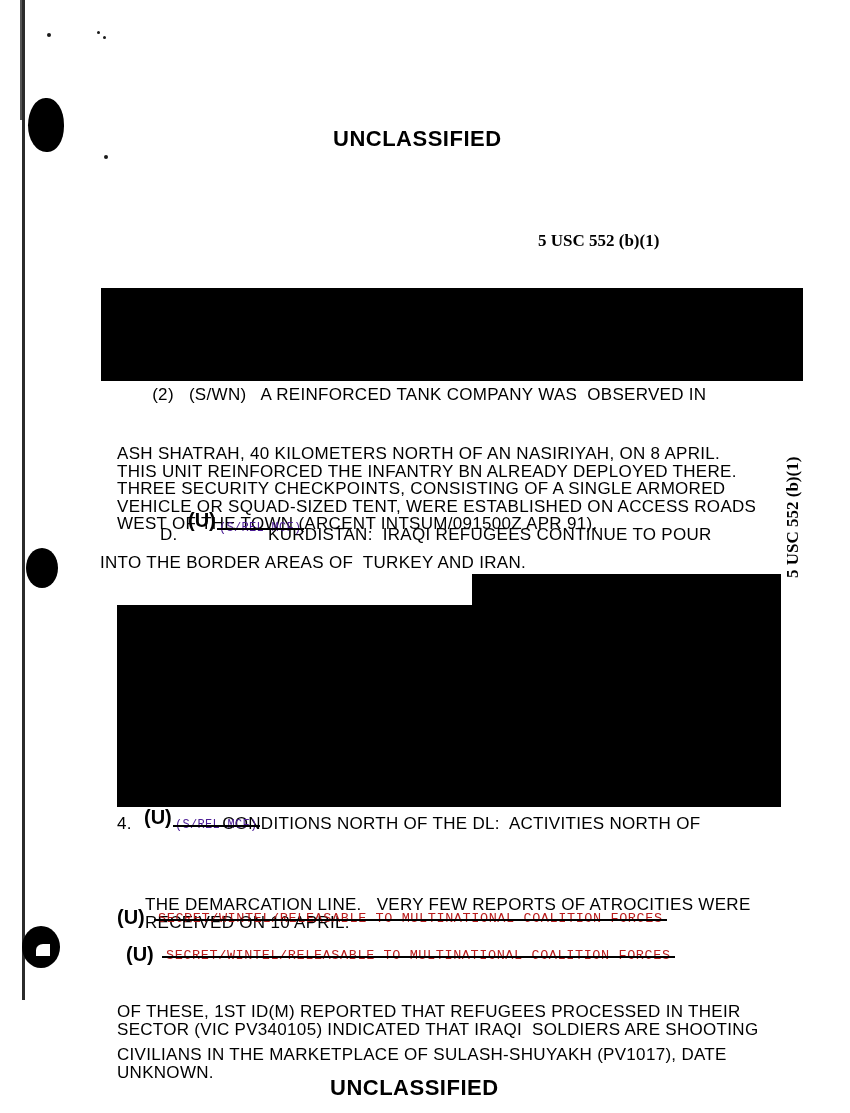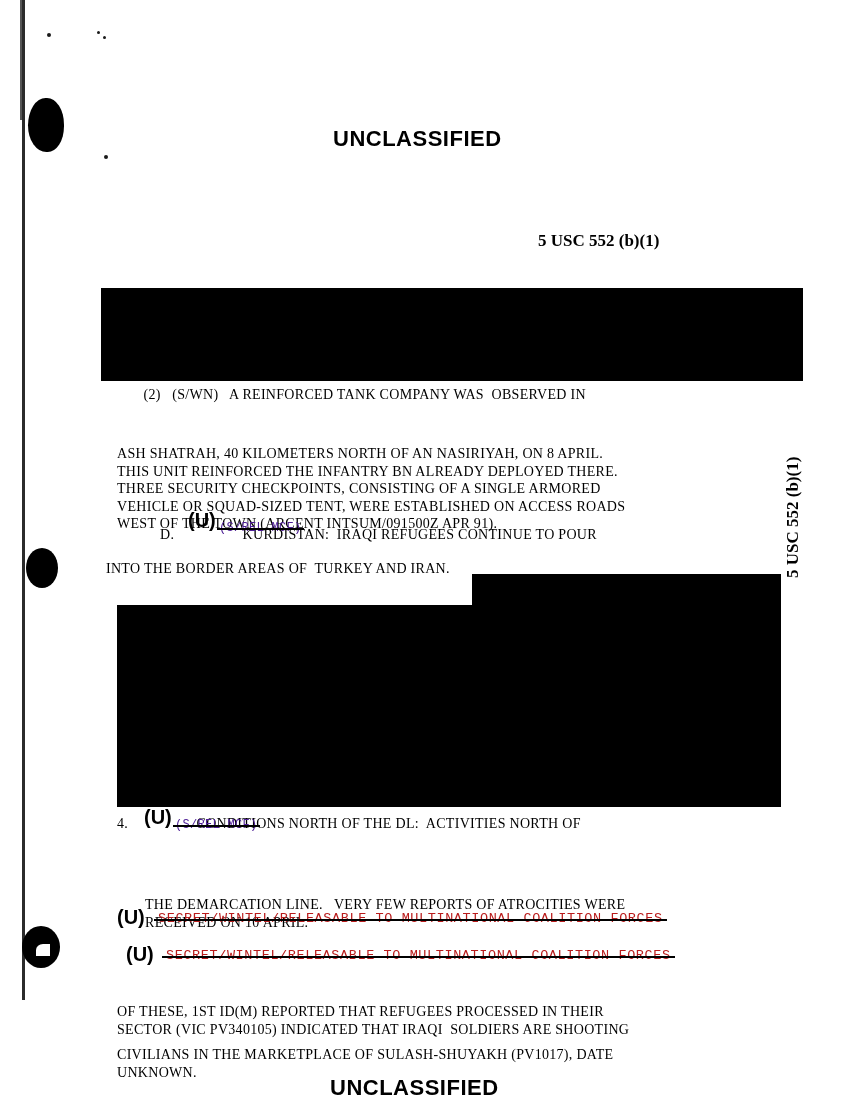--- a/index.html
+++ b/index.html
@@ -95,31 +95,31 @@
     position: absolute;
     background: #000000;
   }
   #redaction-1 { left: 101px; top: 288px; width: 702px; height: 93px; }
   #redaction-2 { left: 472px; top: 574px; width: 309px; height: 34px; }
   #redaction-3 { left: 117px; top: 605px; width: 664px; height: 202px; }
 
   
   .bodytext {
     position: absolute;
-    font-family: Liberation Serif, serif;
-    font-size: 14px;
+    font-family: Liberation Sans, sans-serif;
+    font-size: 17px;
     line-height: 17.5px;
     letter-spacing: 0.3px;
     white-space: pre;
   }
 
   #para-2-head { left: 117px; top: 386px; }
   #para-2-body { left: 117px; top: 445px; }
   #para-d-head { left: 160px; top: 526px; }
-  #para-d-body { left: 106px; top: 554px; margin-top: 6px; }
+  #para-d-body { left: 100px; top: 554px; }
   #para-4-head { left: 117px; top: 815px; }
   #para-4-body { left: 117px; top: 896px; margin-left: 28px; }
   #para-tail-1 { left: 117px; top: 1003px; }
   #para-tail-2 { left: 117px; top: 1046px; }
 
   
   .u-stamp {
     position: absolute;
     font-family: "Liberation Sans", sans-serif;
     font-weight: bold;

